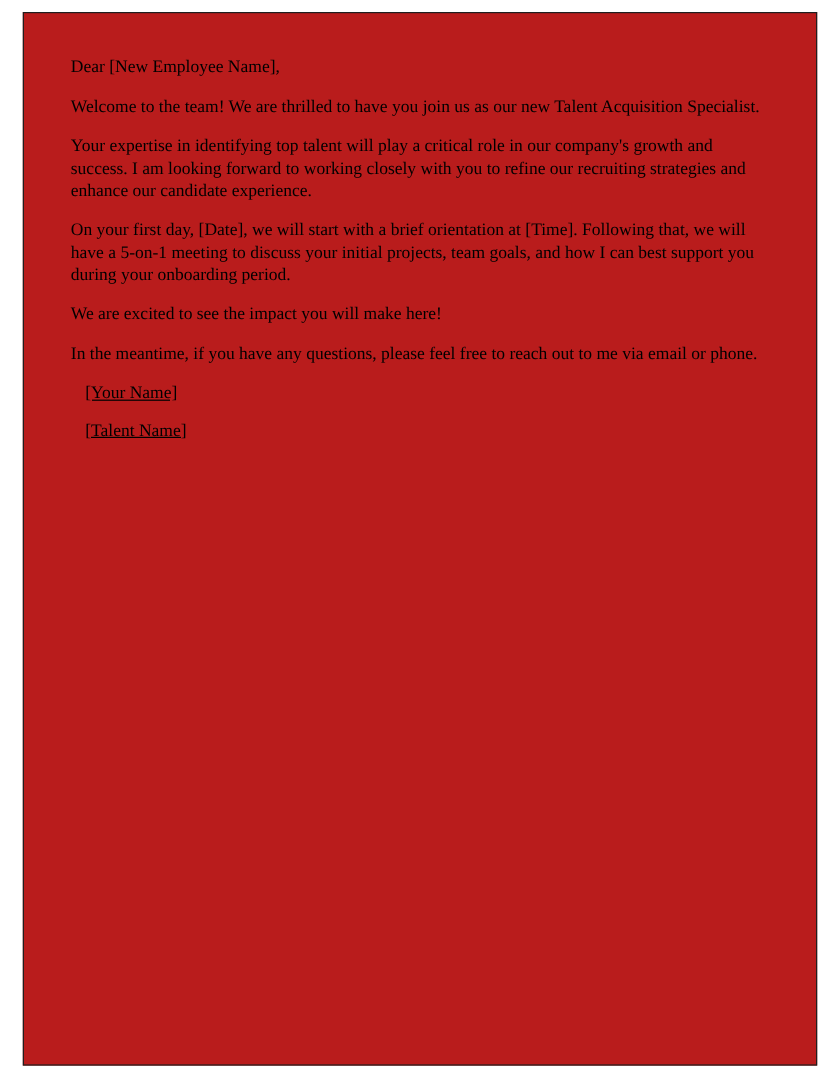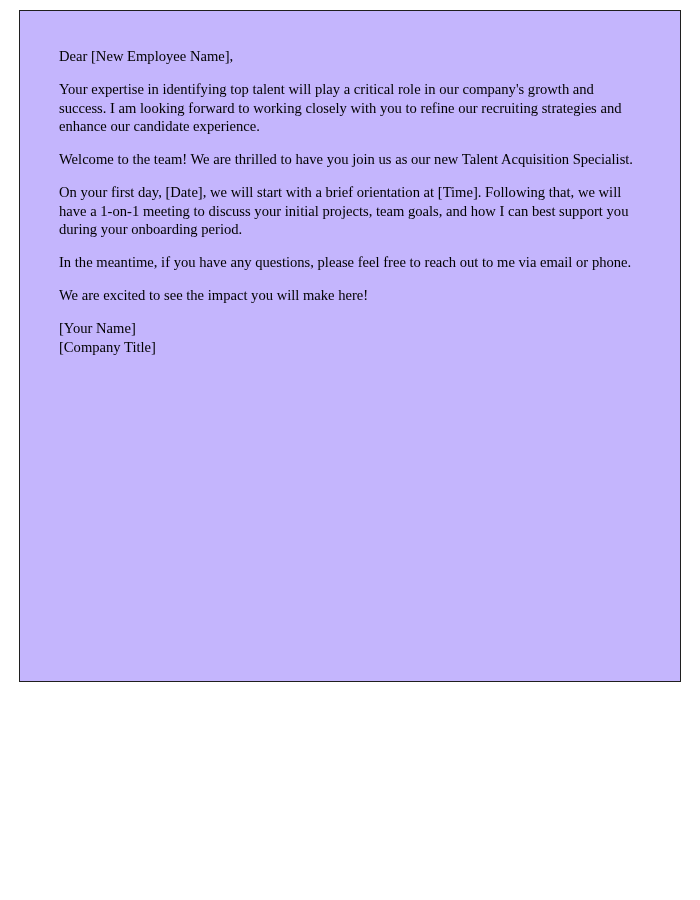--- a/index.html
+++ b/index.html
@@ -5,48 +5,49 @@
   html, body {
     margin: 0;
     padding: 0;
     background: #ffffff;
     width: 700px;
     height: 900px;
   }
   .letter-page {
     box-sizing: border-box;
     width: 662px;
-    height: 672px;
+    height: 878px;
     margin: 10px auto 0 auto;
     border: 1px solid #1f1f1f;
-    background: #c4b5fd;
+    background: #b91c1c;
     padding: 36px 40px 40px 39px;
     font-family: "Liberation Serif", "DejaVu Serif", serif;
     font-size: 14.6px;
     line-height: 18.5px;
     color: #000000;
     overflow: hidden;
   }
   .letter-page p {
     margin: 0 0 14.5px 0;
   }
   .signature-block p {
-    margin: 0;
+    margin: 12px;
+    text-decoration: underline;
   }
 </style>
 </head>
 <body>
 
 <div class="letter-page">
   <p>Dear [New Employee Name],</p>
 
+  <p>Welcome to the team! We are thrilled to have you join us as our new Talent Acquisition Specialist.</p>
   <p>Your expertise in identifying top talent will play a critical role in our company's growth and success. I am looking forward to working closely with you to refine our recruiting strategies and enhance our candidate experience.</p>
-  <p>Welcome to the team! We are thrilled to have you join us as our new Talent Acquisition Specialist.</p>
-  <p>On your first day, [Date], we will start with a brief orientation at [Time]. Following that, we will have a 1-on-1 meeting to discuss your initial projects, team goals, and how I can best support you during your onboarding period.</p>
+  <p>On your first day, [Date], we will start with a brief orientation at [Time]. Following that, we will have a 5-on-1 meeting to discuss your initial projects, team goals, and how I can best support you during your onboarding period.</p>
+  <p>We are excited to see the impact you will make here!</p>
   <p>In the meantime, if you have any questions, please feel free to reach out to me via email or phone.</p>
-  <p>We are excited to see the impact you will make here!</p>
 
 
   <div class="signature-block">
     <p>[Your Name]</p>
-    <p>[Company Title]</p>
+    <p>[Talent Name]</p>
   </div>
 </div>
 
 </body></html>

